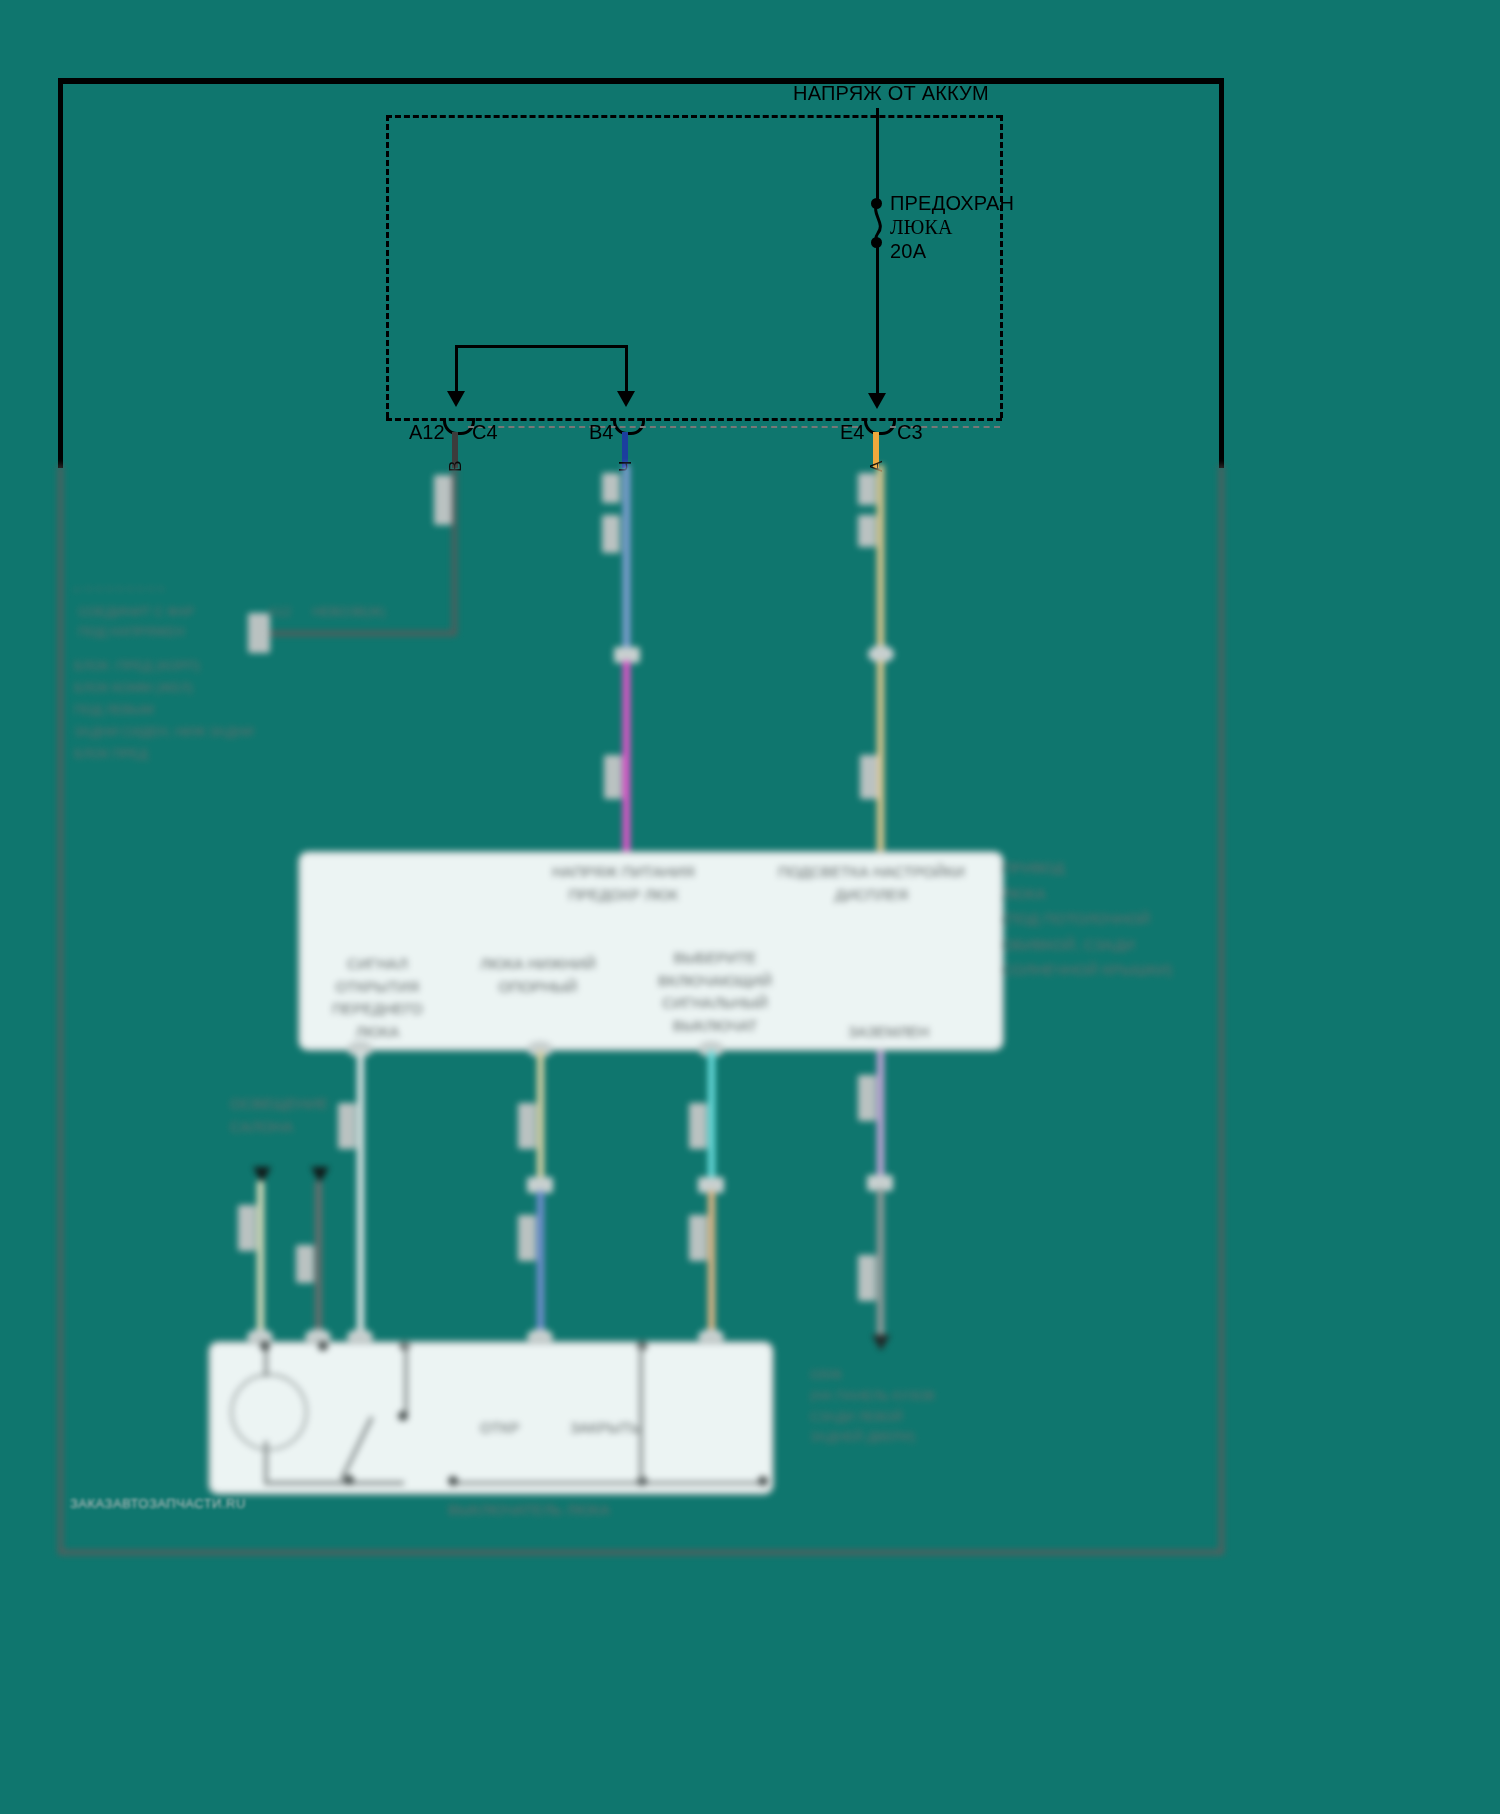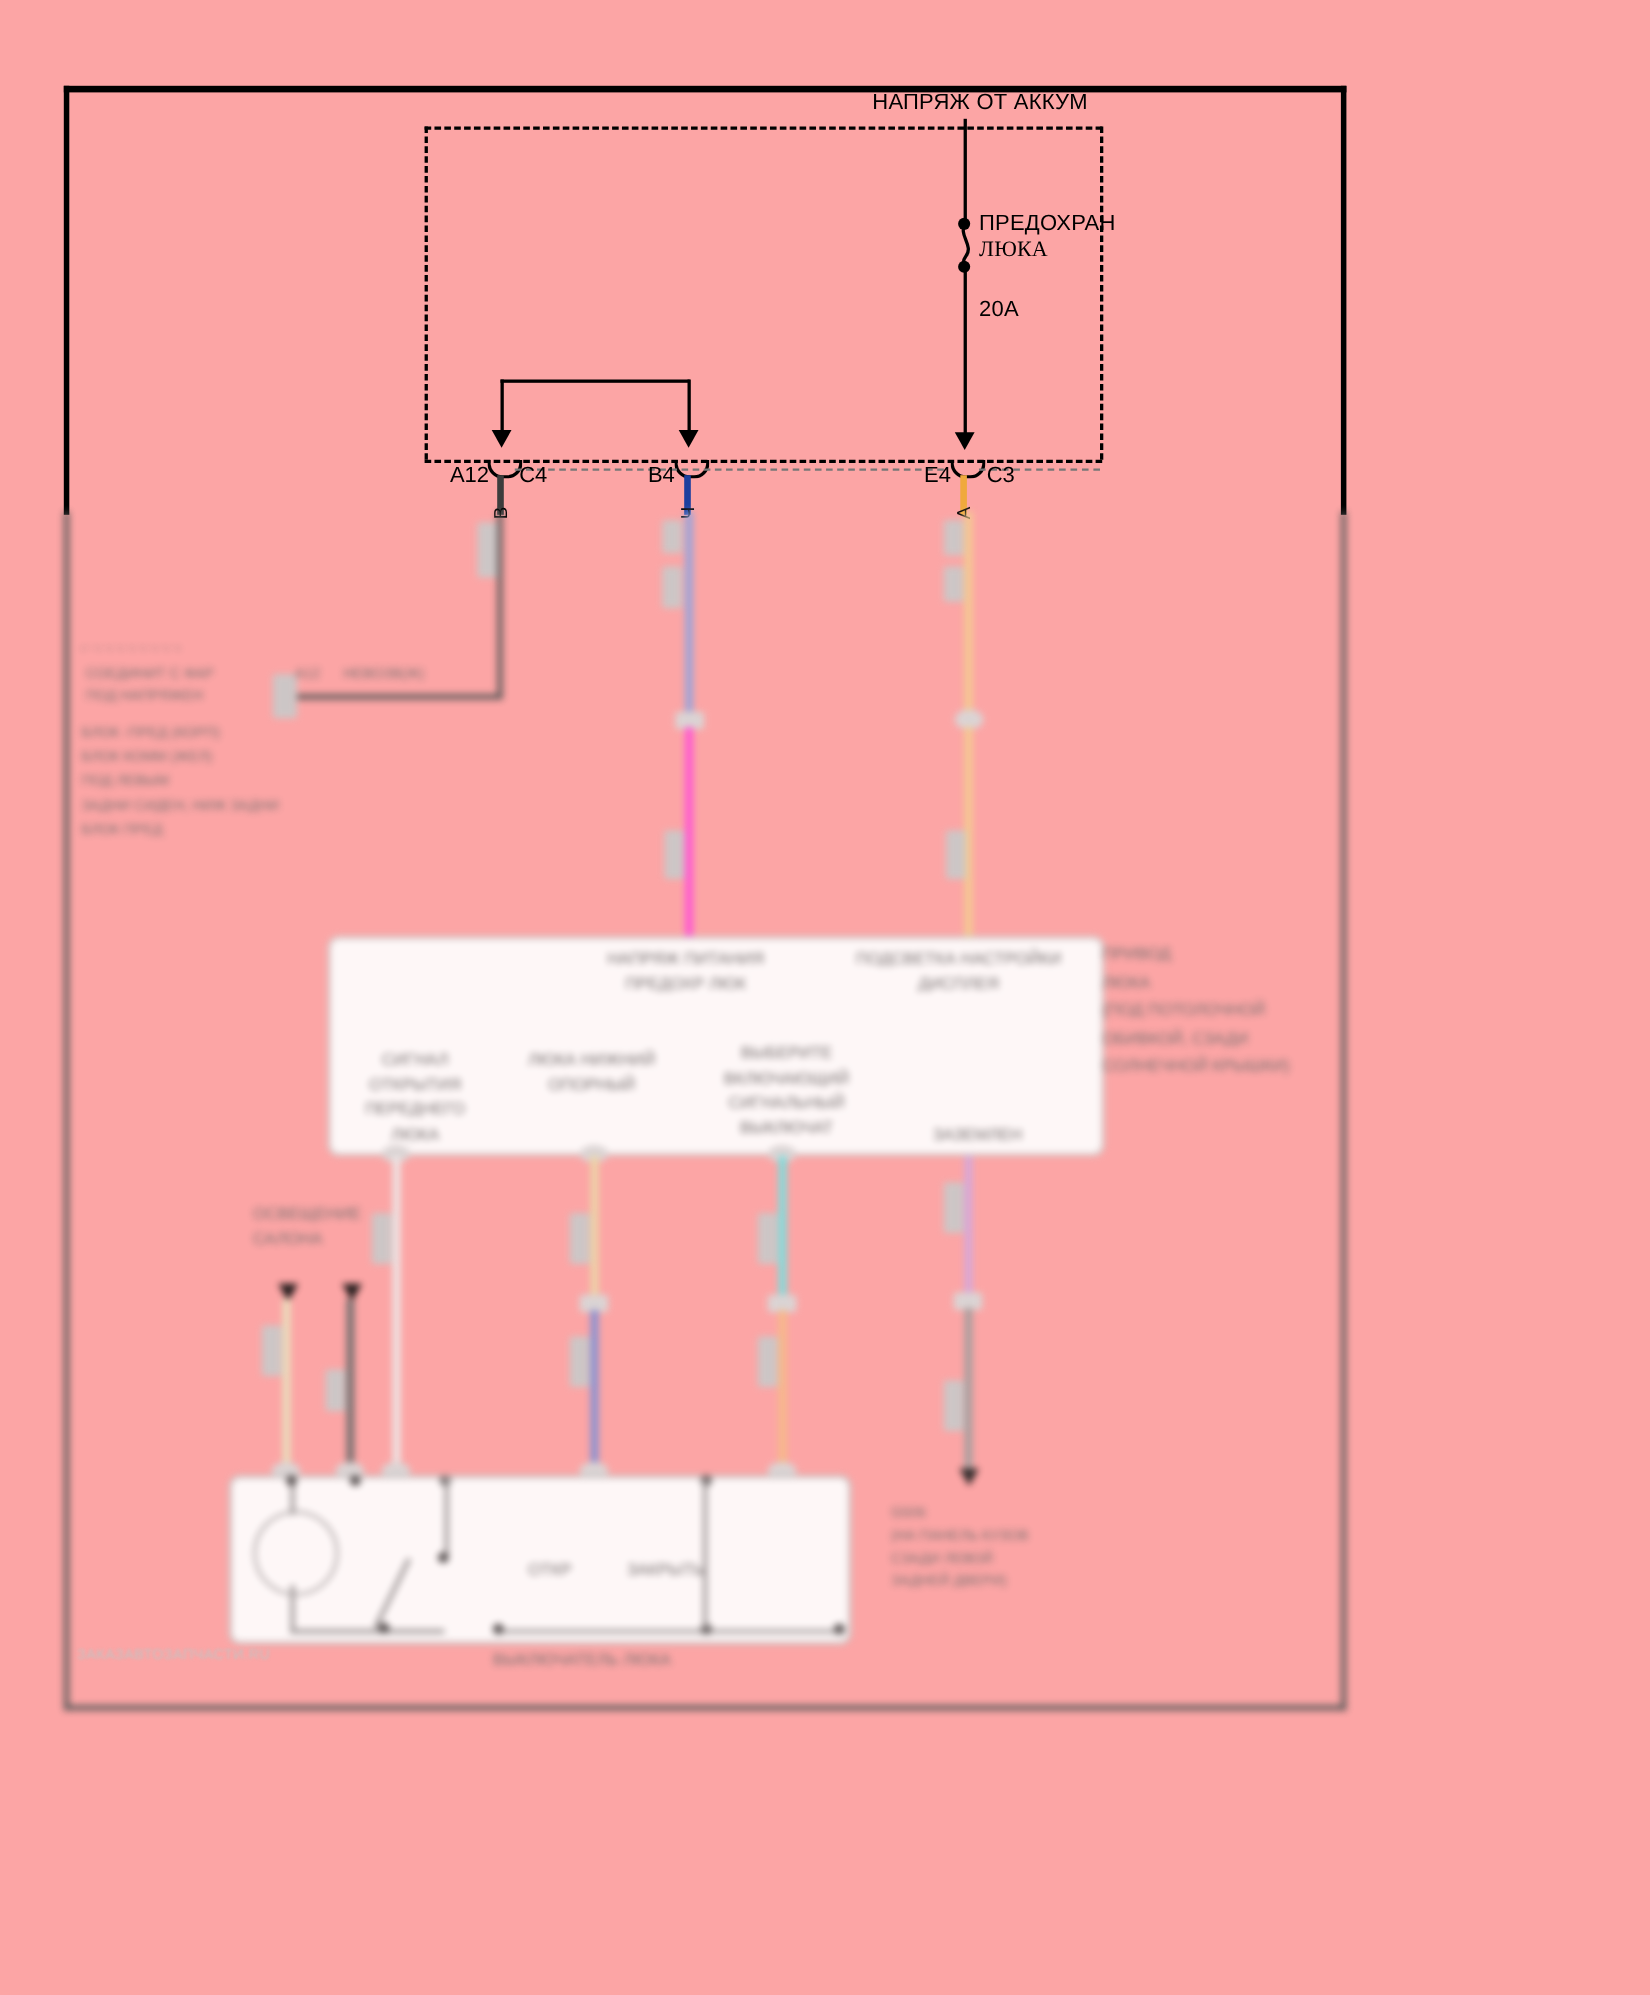--- a/index.html
+++ b/index.html
@@ -1,17 +1,17 @@
 <!DOCTYPE html>
 <html><head>
 <meta charset="utf-8">
 <style>
   html,body{margin:0;padding:0;background:#ffffff;}
   body{font-family:"Liberation Sans",sans-serif;}
-  #page{position:relative;width:1500px;height:1814px;background:#fca5a5;overflow:hidden;}
+  #page{position:relative;width:1500px;height:1814px;background:#0f766e;overflow:hidden;}
 
   
   .frame-top{position:absolute;left:58px;top:78px;width:1166px;height:6px;background:#000;}
   .frame-left{position:absolute;left:58px;top:78px;width:5px;height:390px;background:#000;}
   .frame-right{position:absolute;left:1219px;top:78px;width:5px;height:390px;background:#000;}
 
   
   .body-wrap{position:absolute;left:40px;top:455px;width:1210px;height:1110px;
              filter:blur(3.2px);opacity:.92;}
   .body-frame-left{position:absolute;left:18px;top:10px;width:5px;height:1090px;background:#5c5c5c;}
@@ -83,21 +83,21 @@
   <div class="dot" style="left:871px;top:198px;"></div>
   <svg class="fuse" style="left:869px;top:203px;" viewBox="0 0 18 44">
     <path d="M9 0 C 1 10, 17 20, 9 30 C 4 37, 9 40, 9 44" fill="none" stroke="#000" stroke-width="3"></path>
   </svg>
   <div class="dot" style="left:871px;top:237px;"></div>
   <div class="solid-v" style="left:876px;top:247px;height:148px;"></div>
   <div class="arrow-down" style="left:868px;top:393px;"></div>
 
   <div class="top-label" style="left:890px;top:192px;">ПРЕДОХРАН</div>
   <div class="top-label" style="left:890px;top:216px;font-family:Liberation Serif, serif;">ЛЮКА</div>
-  <div class="top-label" style="left:890px;top:240px;margin-top:30px;">20А</div>
+  <div class="top-label" style="left:890px;top:240px;">20А</div>
 
   <div class="solid-h" style="left:455px;top:345px;width:172px;"></div>
   <div class="solid-v" style="left:455px;top:345px;height:48px;"></div>
   <div class="solid-v" style="left:625px;top:345px;height:48px;"></div>
   <div class="arrow-down" style="left:447px;top:391px;"></div>
   <div class="arrow-down" style="left:617px;top:391px;"></div>
 
   <div class="pin-cup" style="left:443px;top:418px;"></div>
   <div class="pin-cup" style="left:613px;top:418px;"></div>
   <div class="pin-cup" style="left:864px;top:418px;"></div>

